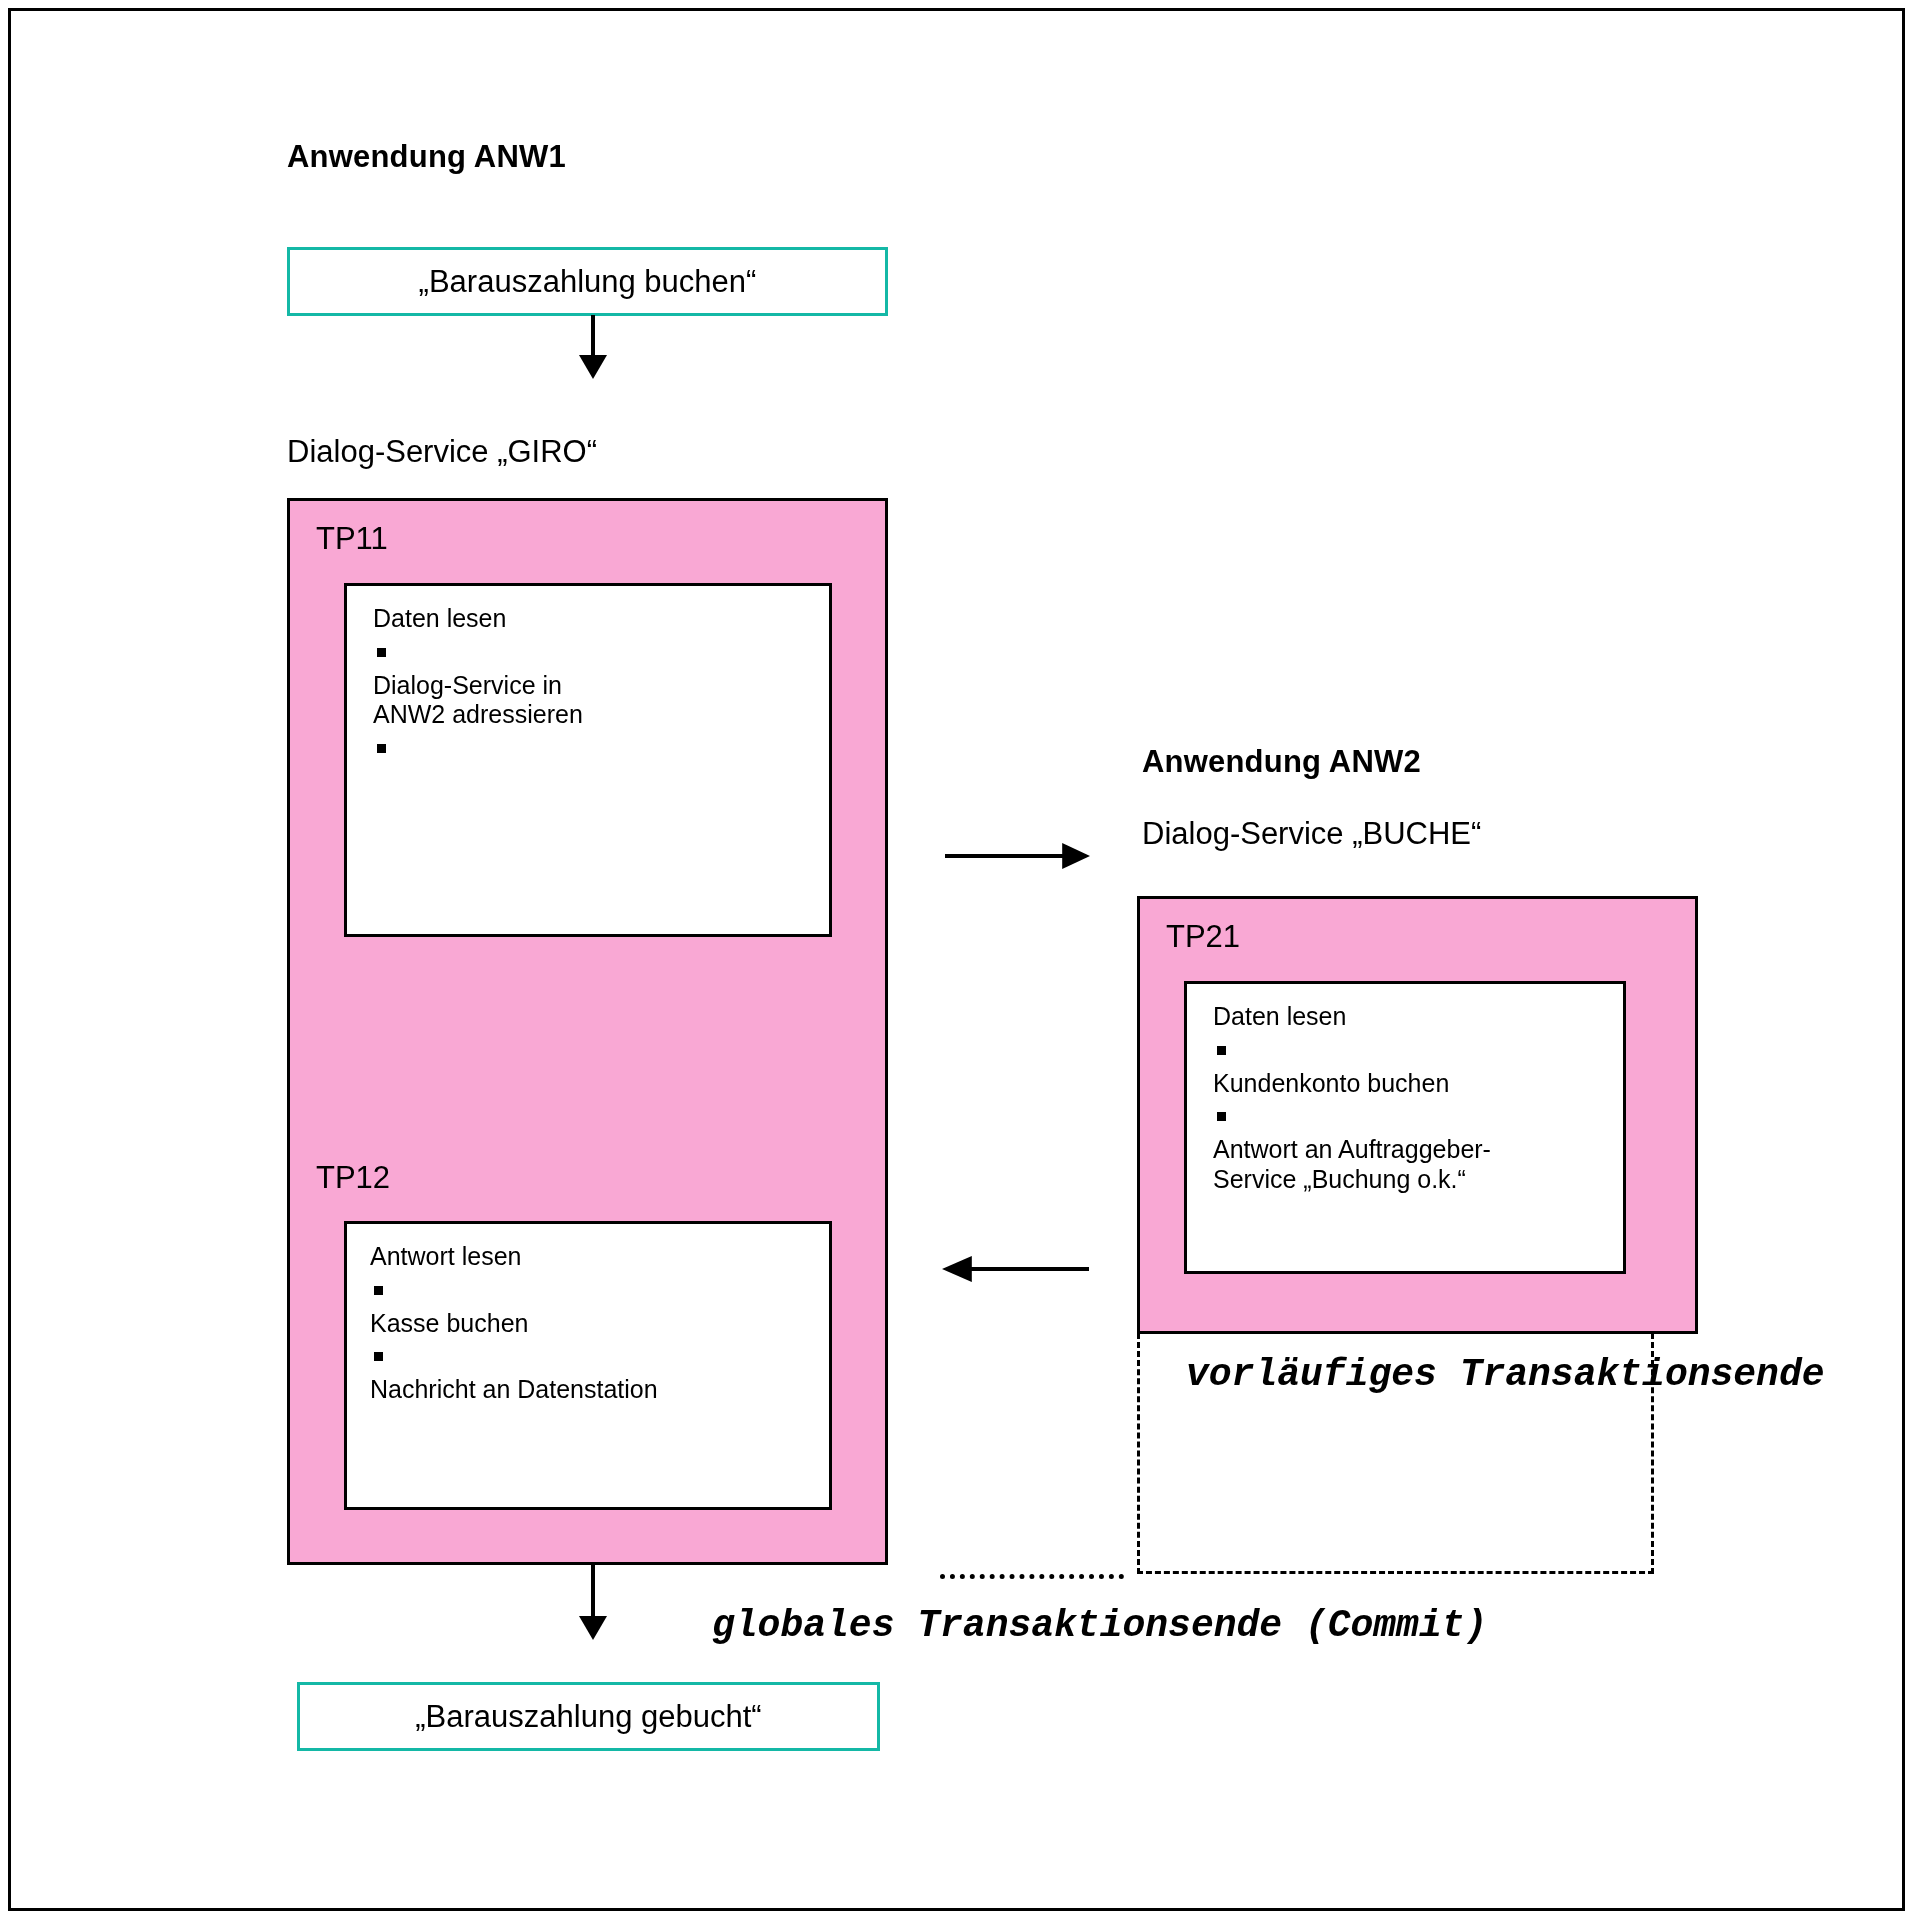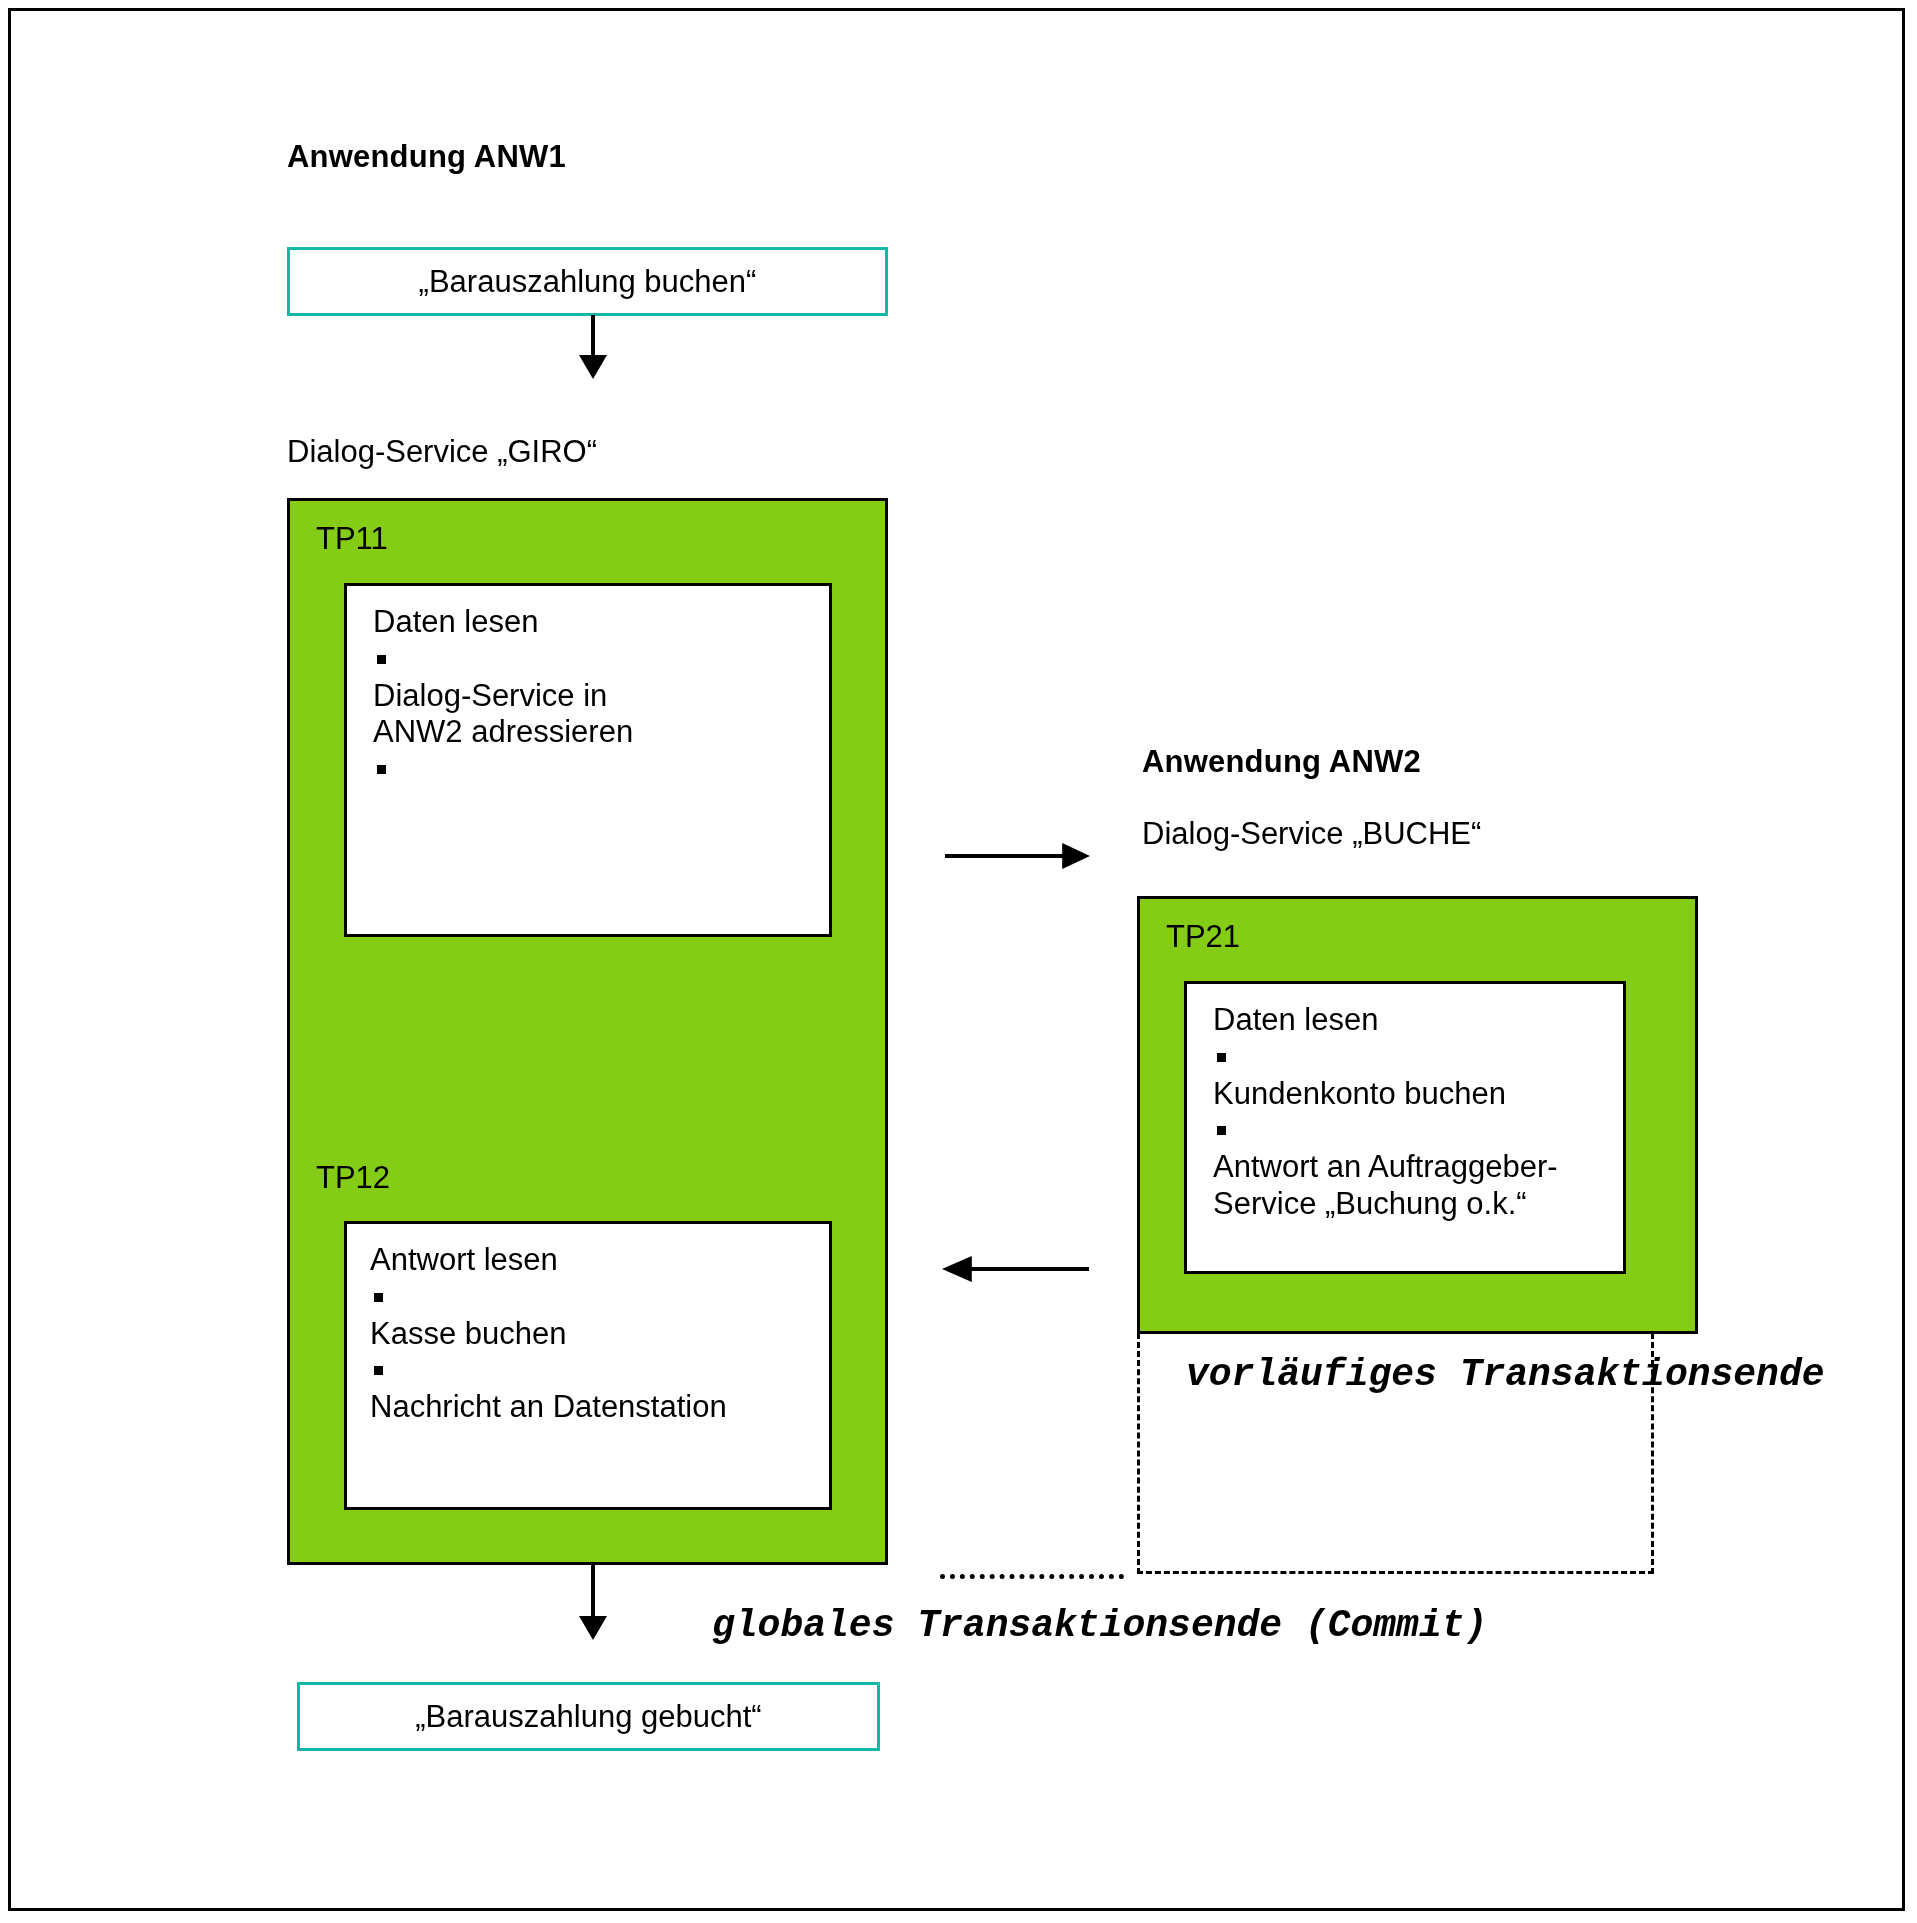--- a/index.html
+++ b/index.html
@@ -49,38 +49,38 @@
     background: #ffffff;
     box-sizing: border-box;
     display: flex;
     align-items: center;
     justify-content: center;
     font-size: 31px;
   }
 
   
   .tp-container {
-    background: #84cc16;
+    background: #f9a8d4;
     border: 3px solid #000000;
     box-sizing: border-box;
   }
   .tp-label {
     position: absolute;
     font-size: 31px;
     white-space: nowrap;
   }
   .step-box {
     position: absolute;
     background: #ffffff;
     border: 3px solid #000000;
     box-sizing: border-box;
     padding: 18px 26px 18px 26px;
   }
   .step-line {
-    font-size: 31px;
+    font-size: 25px;
     line-height: 1.18;
     white-space: pre-line;
   }
   .step-sep {
     display: block;
     width: 9px;
     height: 9px;
     background: #000000;
     margin: 14px 0 14px 4px;
   }

